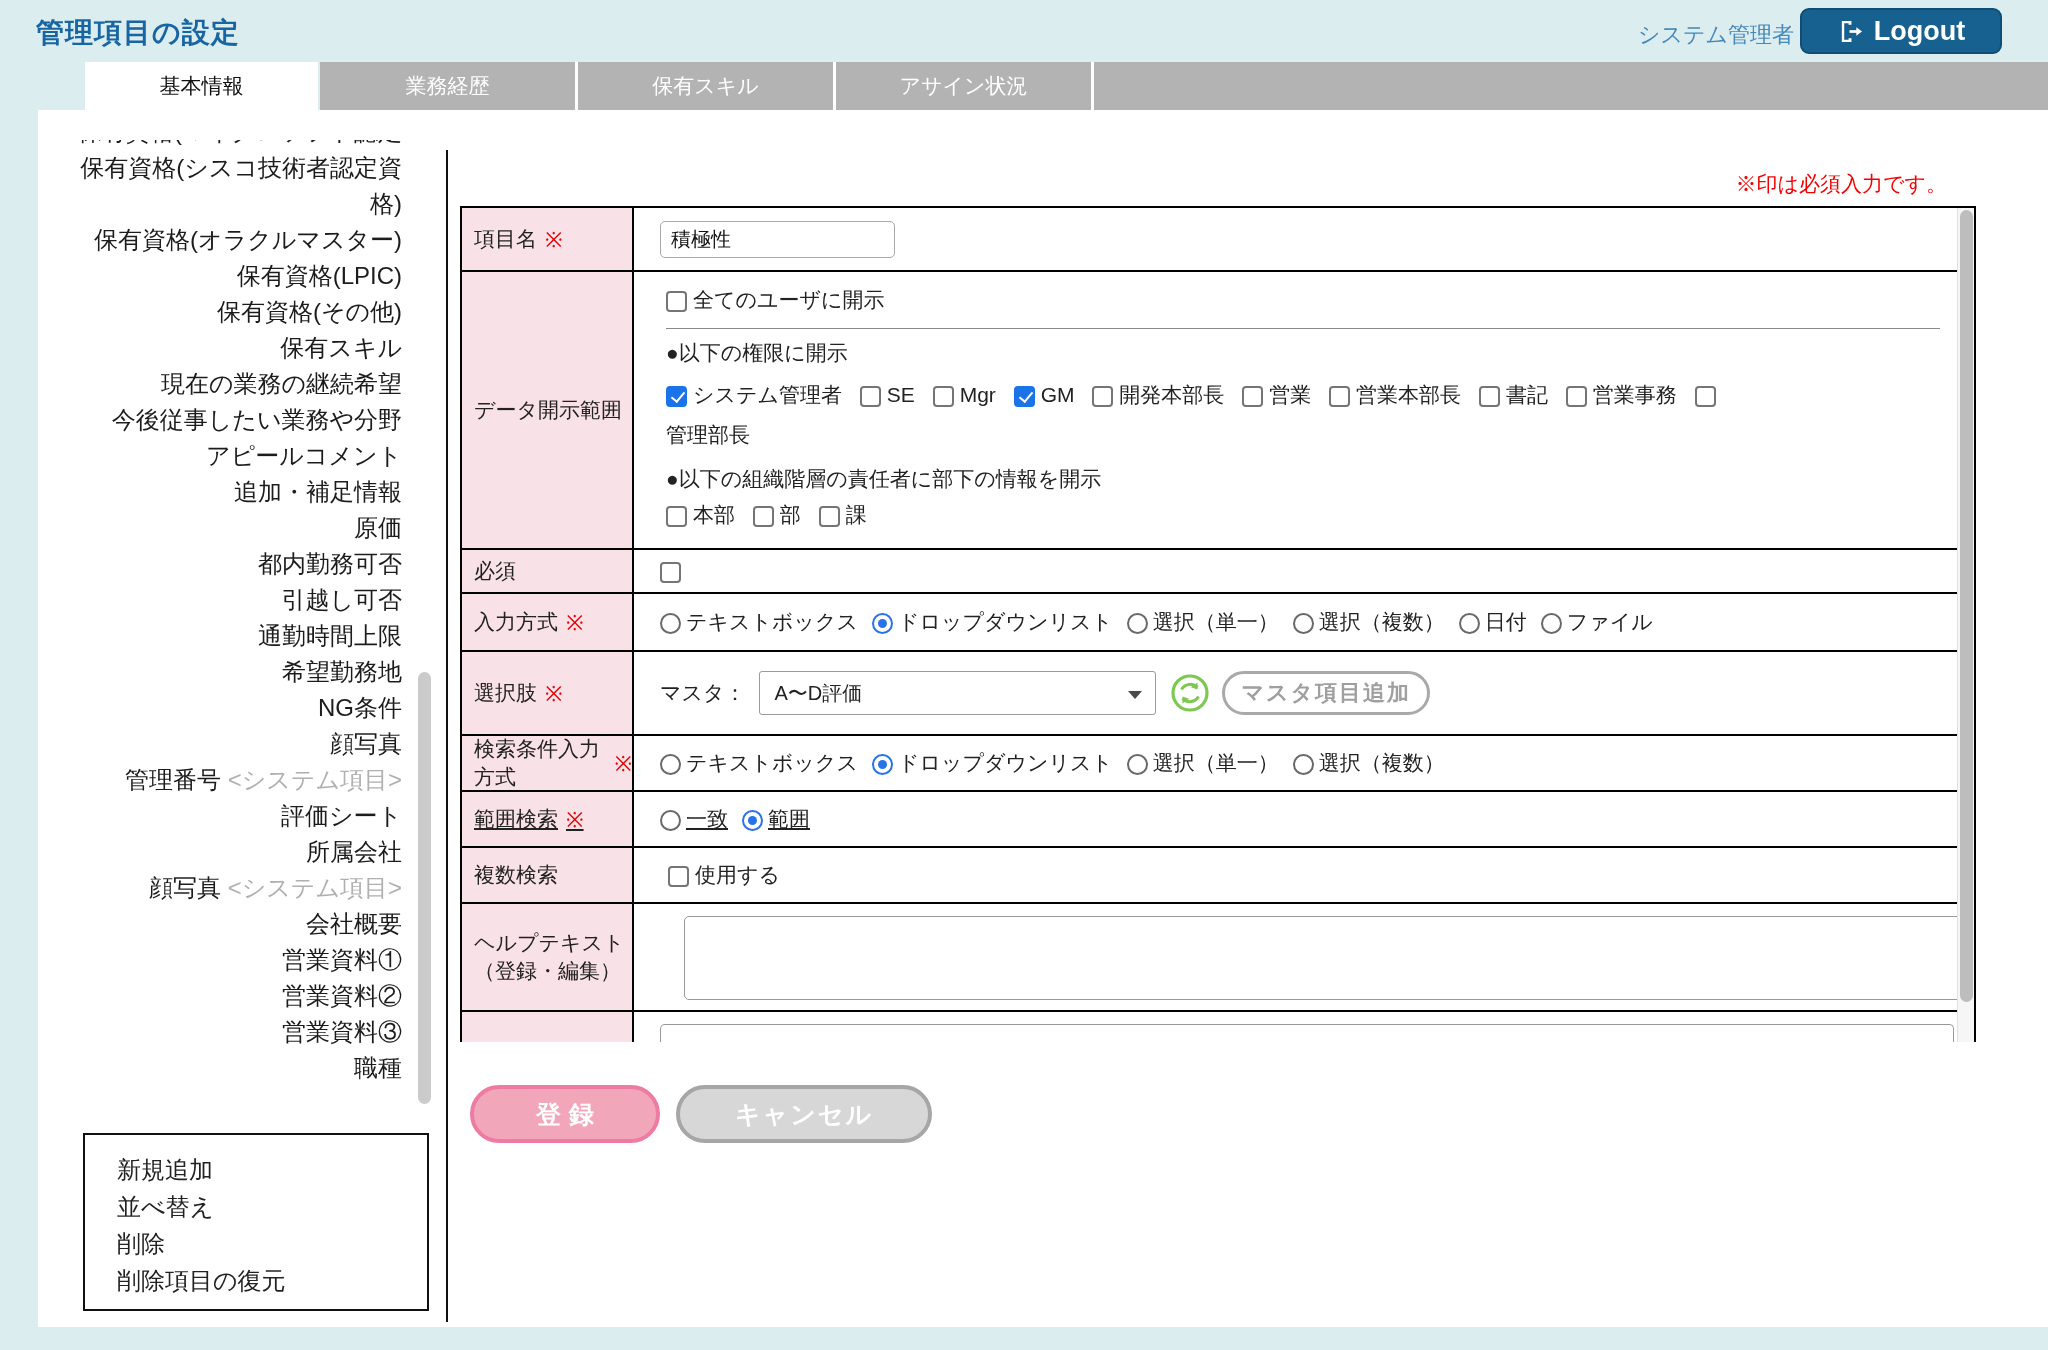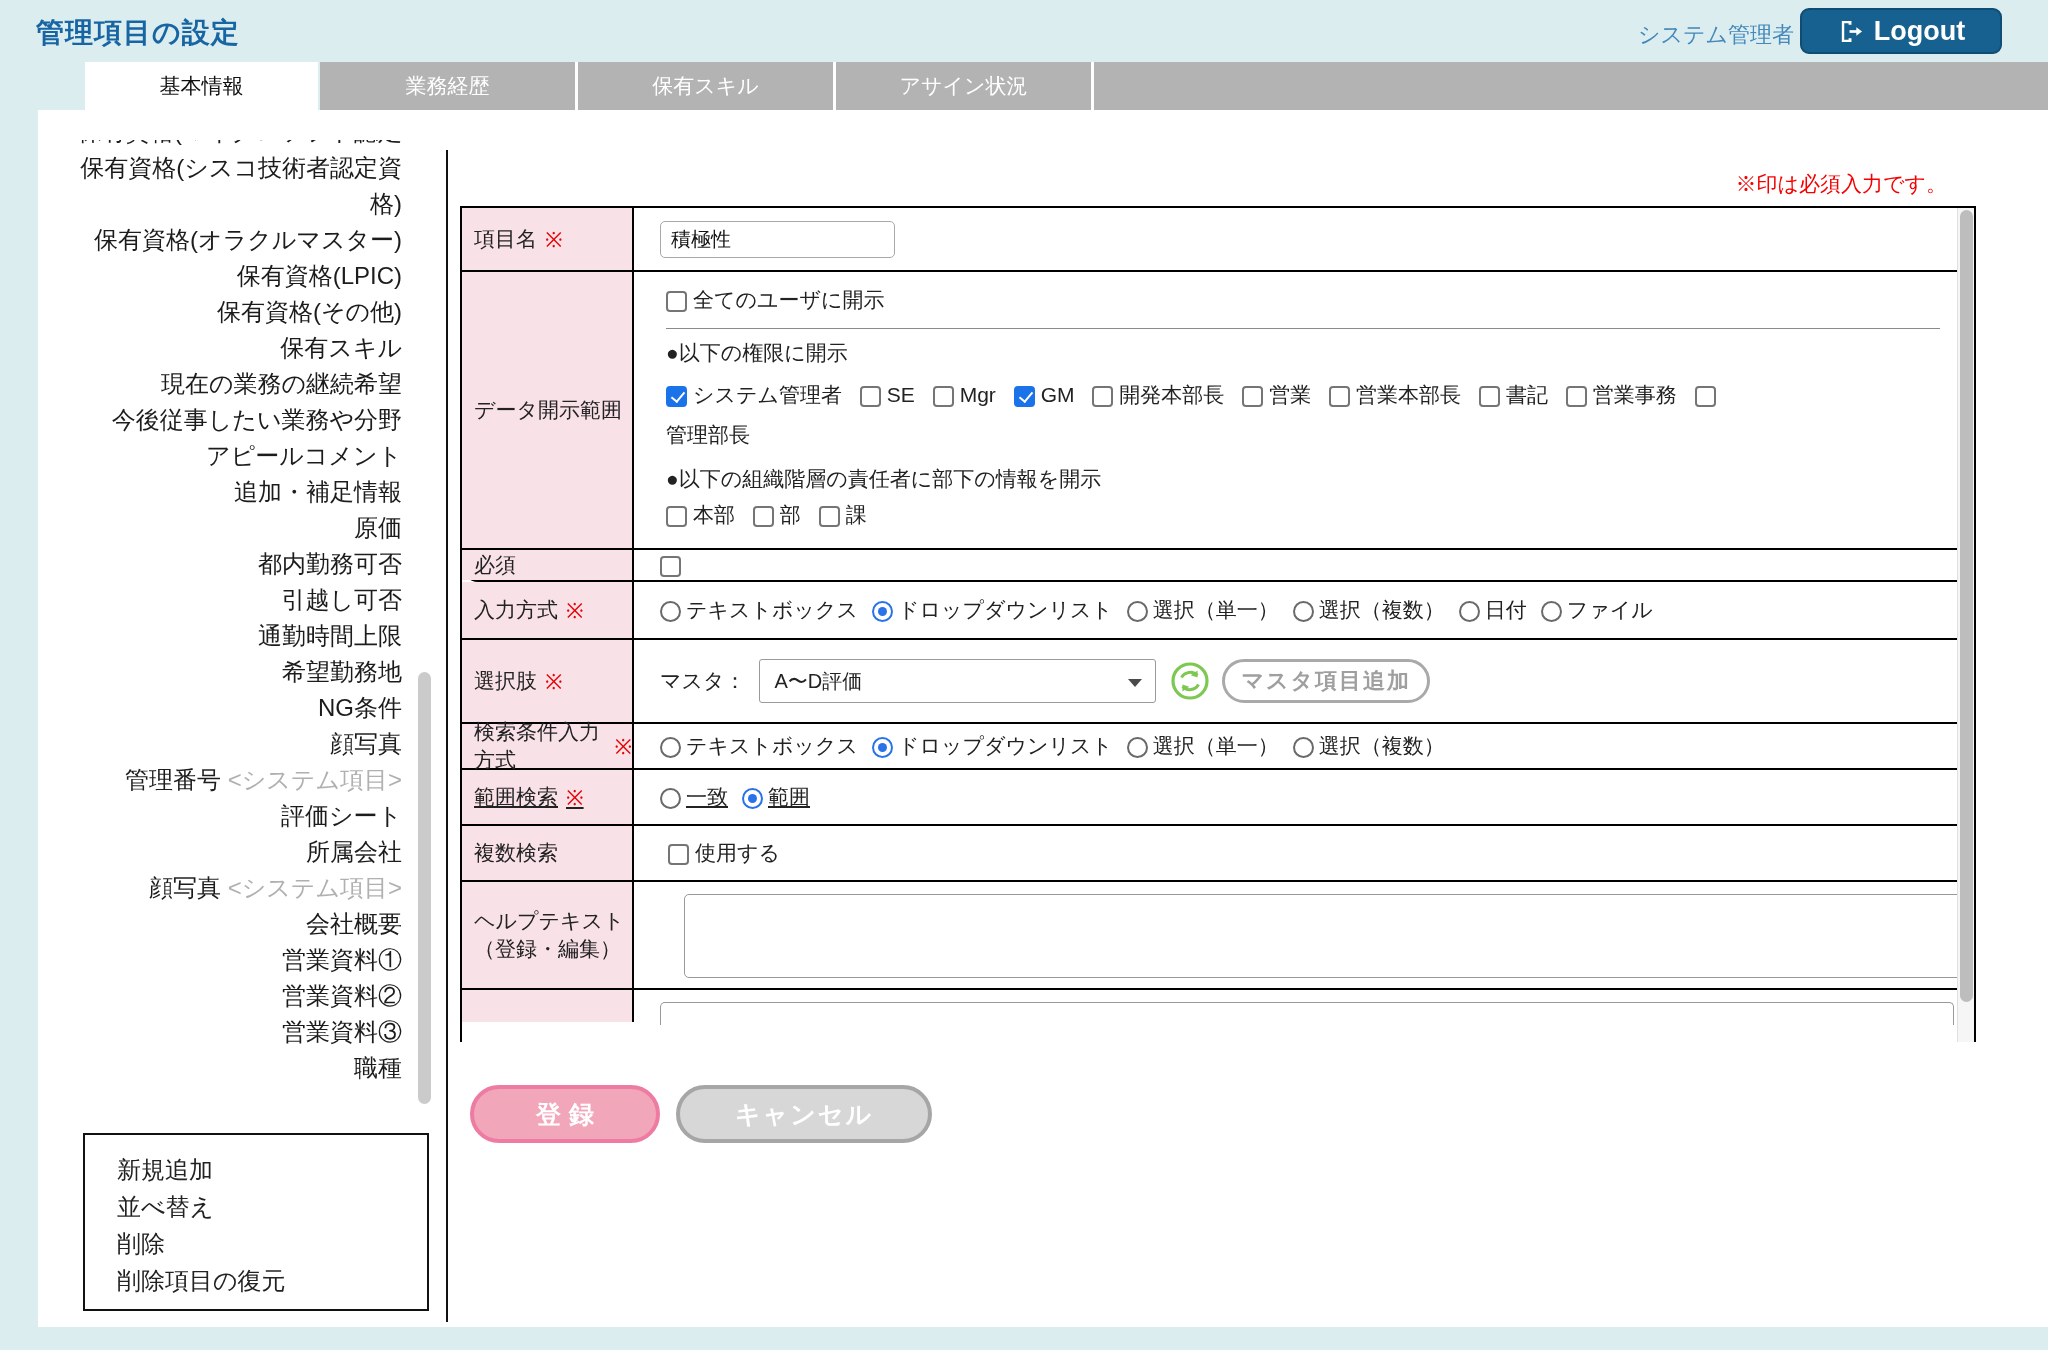--- a/index.html
+++ b/index.html
@@ -41,22 +41,22 @@
 
   
   .form-table{position:absolute;left:460px;top:206px;width:1516px;height:836px;border:2px solid #000;border-bottom:none;
               background:#fff;box-sizing:border-box;overflow:hidden;}
   .frow{display:flex;border-bottom:2px solid #000;box-sizing:border-box;}
   .fcell-label{width:172px;min-width:172px;background:#f8e1e7;border-right:2px solid #000;box-sizing:border-box;
                display:flex;align-items:center;padding-left:12px;font-size:21px;color:#222;}
   .req{color:#e60000;margin-left:8px;}
   .fcell-content{flex:1;font-size:21px;position:relative;box-sizing:border-box;}
 
-  .r1{height:64px;} .r2{height:278px;} .r3{height:32px;border-radius:21px;} .r4{height:58px;} .r5{height:84px;}
-  .r6{height:46px;} .r7{height:56px;text-decoration:underline;} .r8{height:56px;gap:8px;} .r9{height:108px;gap:24px;}
+  .r1{height:64px;} .r2{height:278px;} .r3{height:44px;} .r4{height:58px;} .r5{height:84px;}
+  .r6{height:56px;} .r7{height:56px;text-decoration:underline;} .r8{height:56px;gap:8px;} .r9{height:108px;gap:24px;}
   .r10{height:32px;border-bottom:none;}
 
   .vcenter{display:flex;align-items:center;padding-left:26px;}
 
   .text-input{width:235px;height:37px;border:1px solid #a9a9a9;border-radius:5px;font-size:20px;padding:0 10px;
               font-family:"Liberation Sans",sans-serif;color:#111;box-sizing:border-box;}
 
   
   .cb{display:inline;cursor:pointer;margin-right:12px;}
   .box{display:inline-block;width:21px;height:21px;border:2px solid #757575;border-radius:4px;background:#fff;

